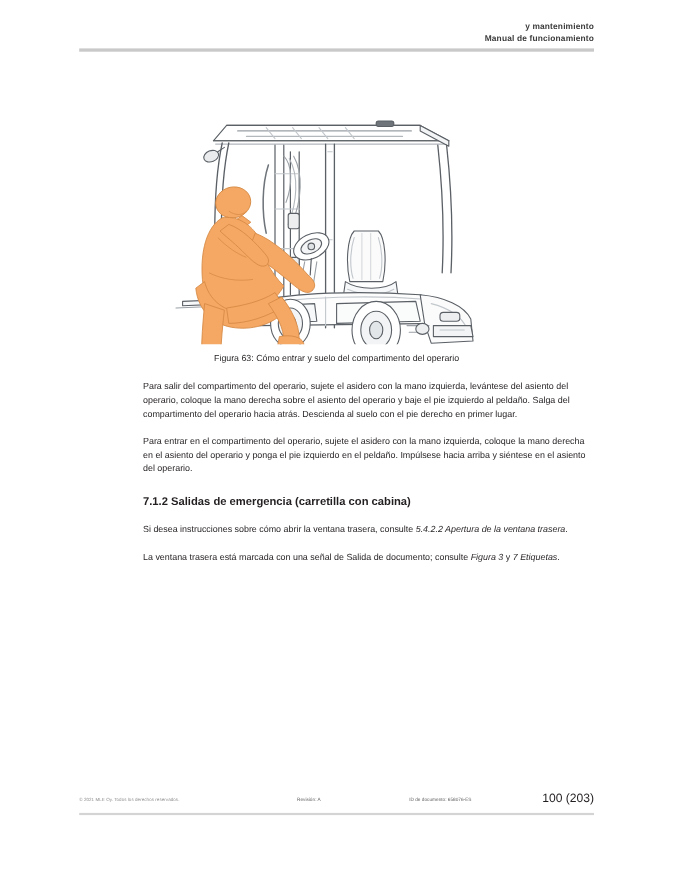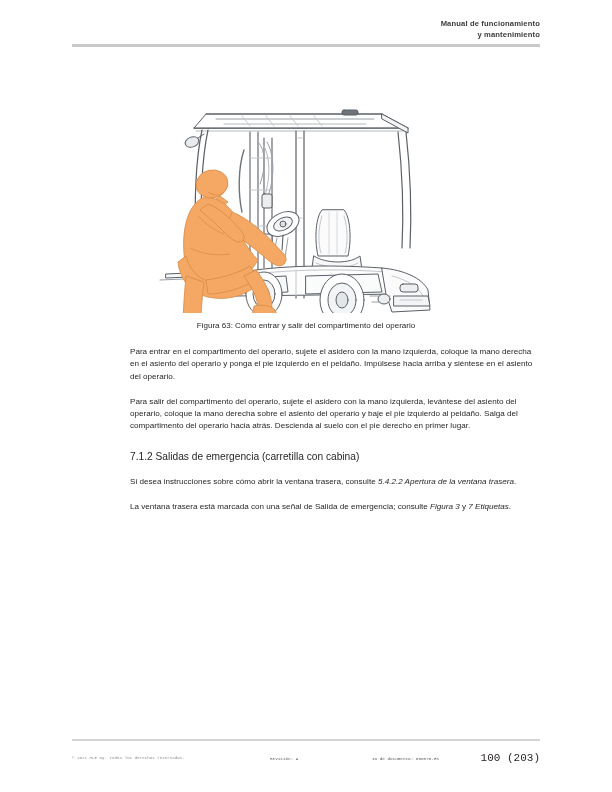--- a/index.html
+++ b/index.html
@@ -85,41 +85,40 @@
     font-size: 8.1px;
     line-height: 12.3px;
     color: #231f20;
     text-align: left;
   }
   p.body i { font-style: italic; }
 
   h2.section {
     margin: 17px 0 12px 0;
     font-size: 10.2px;
-    font-weight: normal;
+    font-weight: bold;
     line-height: 14px;
     color: #231f20;
   }
 
   
   .footer-rule {
     position: absolute;
     top: 739px;
     left: 72px;
     width: 468px;
     height: 2px;
     background: #d4d4d4;
   }
   .footer {
     position: absolute;
-    top: 752px;
+    top: 720px;
     left: 72px;
     width: 468px;
     height: 22px;
-    font-family: Liberation Mono, monospace;
   }
   .footer-copyright {
     position: absolute;
     left: 0;
     top: 4px;
     font-size: 4.1px;
     color: #8d8d8d;
     letter-spacing: 0.05px;
   }
   .footer-revision {
@@ -143,22 +142,22 @@
     font-size: 11px;
     color: #231f20;
   }
 </style>
 </head>
 <body>
 
 <div class="page">
 
   <div class="header">
+    <div class="header-line">y mantenimiento</div>
     <div class="header-line">Manual de funcionamiento</div>
-    <div class="header-line">y mantenimiento</div>
   </div>
   <div class="header-rule"></div>
 
   <div class="figure-wrap">
     <svg class="figure-svg" width="320" height="215" viewBox="0 0 320 215">
       <g fill="none" stroke="#5b6066" stroke-width="1" stroke-linejoin="round" stroke-linecap="round">
 
         <path d="M48 30 L60 16 L236 16 L262 30 Z" fill="#ffffff"></path>
         <path d="M60 16 L236 16"></path>
         <path d="M70 21 L228 21" stroke="#9aa0a6"></path>
@@ -276,34 +275,34 @@
       </g>
       <g fill="none" stroke="#d68a45" stroke-width="0.7">
         <path d="M62 94 C 68 98, 74 98, 78 94"></path>
         <path d="M52 118 C 60 126, 68 132, 78 136"></path>
         <path d="M44 150 C 56 156, 70 158, 84 156"></path>
       </g>
     </svg>
   </div>
 
   <div class="figure-caption">
-    <b>Figura 63:</b><span> Cómo entrar y salir del compartimento del operario</span>
+    <b>Figura 63:</b><span> Cómo entrar y suelo del compartimento del operario</span>
   </div>
 
   <div class="body-col">
 
+    <p class="body">Para salir del compartimento del operario, sujete el asidero con la mano izquierda, levántese del asiento del operario, coloque la mano derecha sobre el asiento del operario y baje el pie izquierdo al peldaño. Salga del compartimento del operario hacia atrás. Descienda al suelo con el pie derecho en primer lugar.</p>
+
     <p class="body">Para entrar en el compartimento del operario, sujete el asidero con la mano izquierda, coloque la mano derecha en el asiento del operario y ponga el pie izquierdo en el peldaño. Impúlsese hacia arriba y siéntese en el asiento del operario.</p>
 
-    <p class="body">Para salir del compartimento del operario, sujete el asidero con la mano izquierda, levántese del asiento del operario, coloque la mano derecha sobre el asiento del operario y baje el pie izquierdo al peldaño. Salga del compartimento del operario hacia atrás. Descienda al suelo con el pie derecho en primer lugar.</p>
-
     <h2 class="section">7.1.2 Salidas de emergencia (carretilla con cabina)</h2>
 
     <p class="body"><span>Si desea instrucciones sobre cómo abrir la ventana trasera, consulte </span><i>5.4.2.2 Apertura de la ventana trasera</i><span>.</span></p>
 
-    <p class="body"><span>La ventana trasera está marcada con una señal de Salida de emergencia; consulte </span><i>Figura 3</i><span> y </span><i>7 Etiquetas</i><span>.</span></p>
+    <p class="body"><span>La ventana trasera está marcada con una señal de Salida de documento; consulte </span><i>Figura 3</i><span> y </span><i>7 Etiquetas</i><span>.</span></p>
 
   </div>
 
   <div class="footer-rule"></div>
   <div class="footer">
     <div class="footer-copyright">© 2021 MLE Oy. Todos los derechos reservados.</div>
     <div class="footer-revision">Revisión: A</div>
     <div class="footer-docid">ID de documento: 658076-ES</div>
     <div class="footer-pagenum">100 (203)</div>
   </div>

